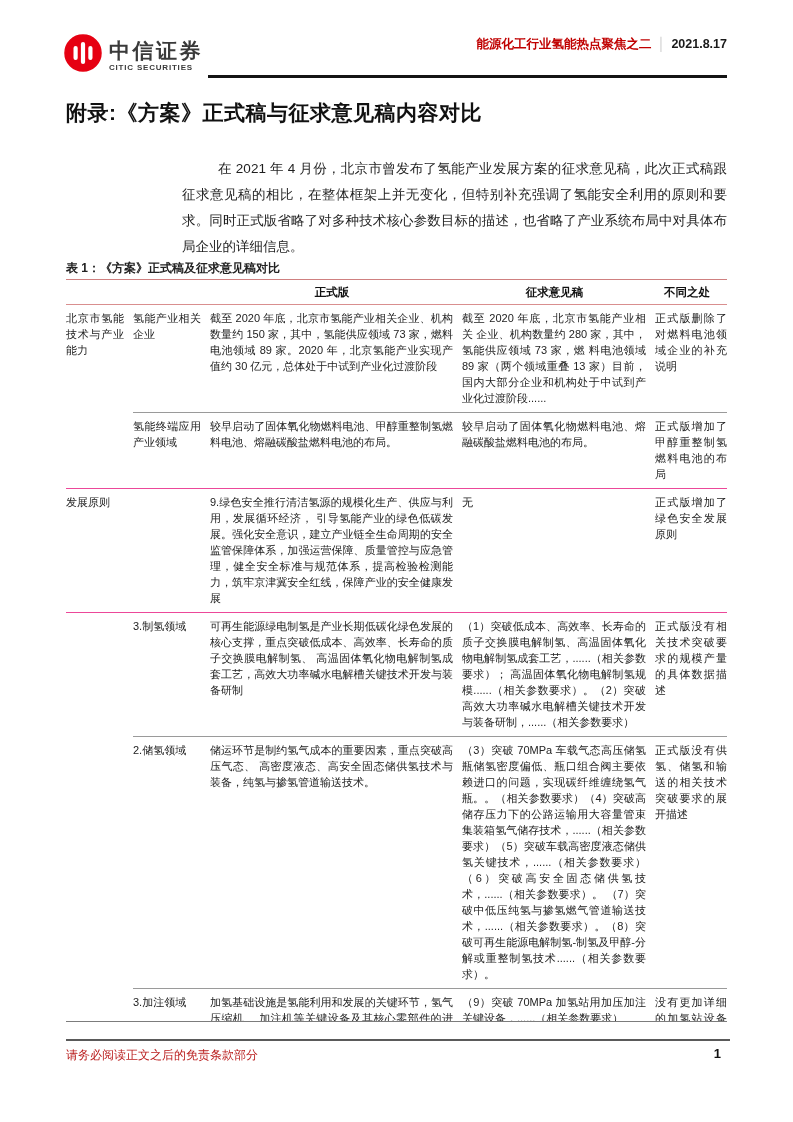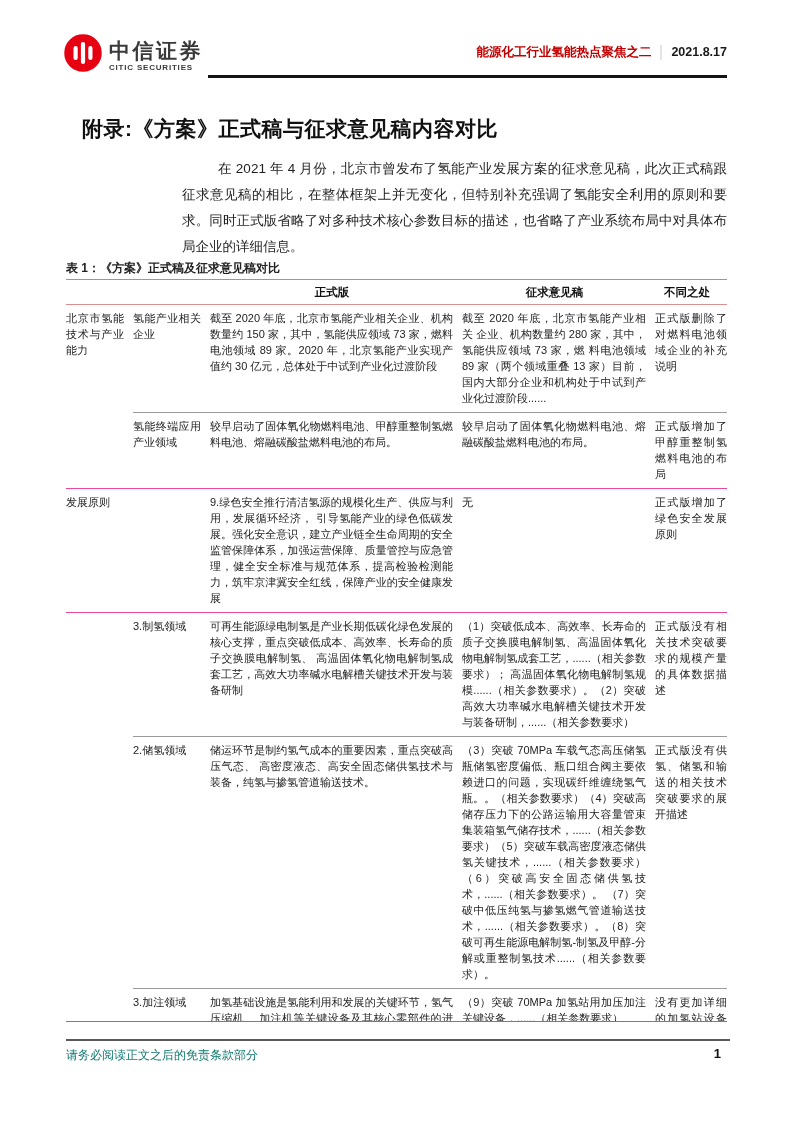--- a/index.html
+++ b/index.html
@@ -12,30 +12,30 @@
     color:#1a1a1a;
     overflow:hidden;
   }
   
   .brand{position:absolute;left:64px;top:34px;display:flex;align-items:flex-end;}
   .brand-emblem{width:38px;height:38px;flex:0 0 auto;}
   .brand-text{margin-left:7px;line-height:1;}
   .brand-cn{font-size:21px;font-weight:700;color:#3a3a3a;letter-spacing:2.5px;}
   .brand-en{font-size:8px;font-weight:700;color:#3a3a3a;letter-spacing:0.8px;margin-top:3px;}
   .header-right{
-    position:absolute;right:66px;top:44px;
+    position:absolute;right:66px;top:36px;
     font-size:12.5px;font-weight:700;white-space:nowrap;text-align:center;
   }
   .report-series{color:#c00000;}
   .header-sep{color:#c9c9c9;font-weight:400;margin:0 6px;}
   .report-date{color:#1a1a1a;}
   .header-rule{position:absolute;left:208px;right:66px;top:75px;height:3px;background:#141414;}
   
   .doc-title{
-    position:absolute;left:66px;top:99px;margin:16px;
+    position:absolute;left:66px;top:99px;margin:0;
     font-size:21px;font-weight:700;color:#111;letter-spacing:0.5px;
   }
   .intro{
     position:absolute;left:182px;top:156px;width:545px;margin:0;
     font-size:13.5px;line-height:26px;text-align:justify;text-indent:36px;color:#1f1f1f;
   }
   
   .table-caption{
     position:absolute;left:66px;top:260px;
     font-size:12px;font-weight:600;color:#222;
@@ -63,21 +63,21 @@
     vertical-align:top;text-align:justify;
     padding:5px 9px 6px 0;
   }
   .doc-table td:last-child{padding-right:0;margin-top:16px;}
   .doc-table td.cell-section,.doc-table td.cell-item{text-align:justify;}
   tr.sep-partial td{border-top:1px solid #9a9a9a;}
   tr.sep-partial td.cell-section{border-top:none;}
   tr.sep-full td{border-top:1px solid #ec4899;}
   
   .footer-rule{position:absolute;left:66px;top:1039px;width:664px;height:1.5px;background:#5a5a5a;}
-  .footer-disclaimer{position:absolute;left:66px;top:1047px;font-size:12px;color:#0f766e;}
+  .footer-disclaimer{position:absolute;left:66px;top:1047px;font-size:12px;color:#b91c1c;}
   .footer-page{position:absolute;right:72px;top:1046px;font-size:13px;font-weight:700;color:#111;}
 </style>
 </head>
 <body>
 
 <div class="page">
 
   <div class="brand">
     <svg class="brand-emblem" viewBox="0 0 38 38">
       <circle cx="19" cy="19" r="18" fill="#e60012"></circle>

